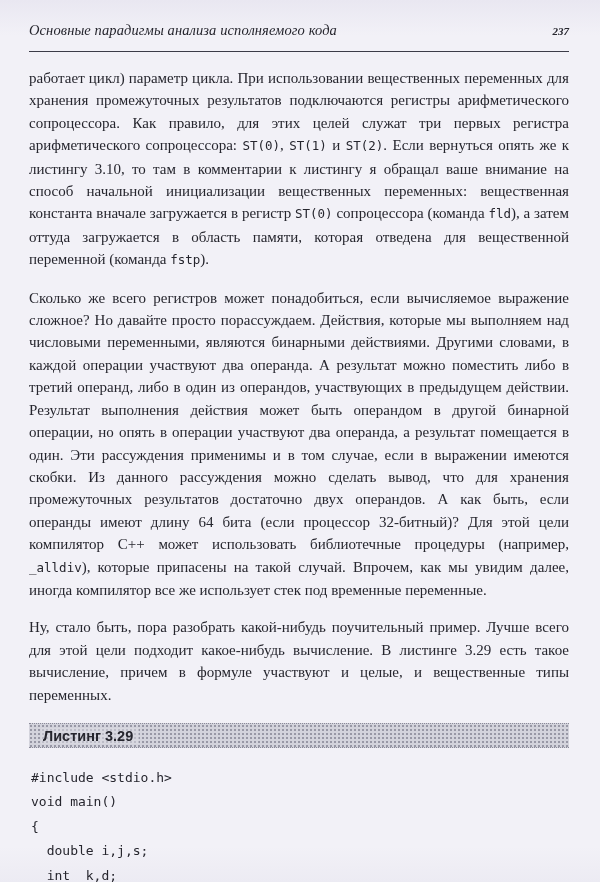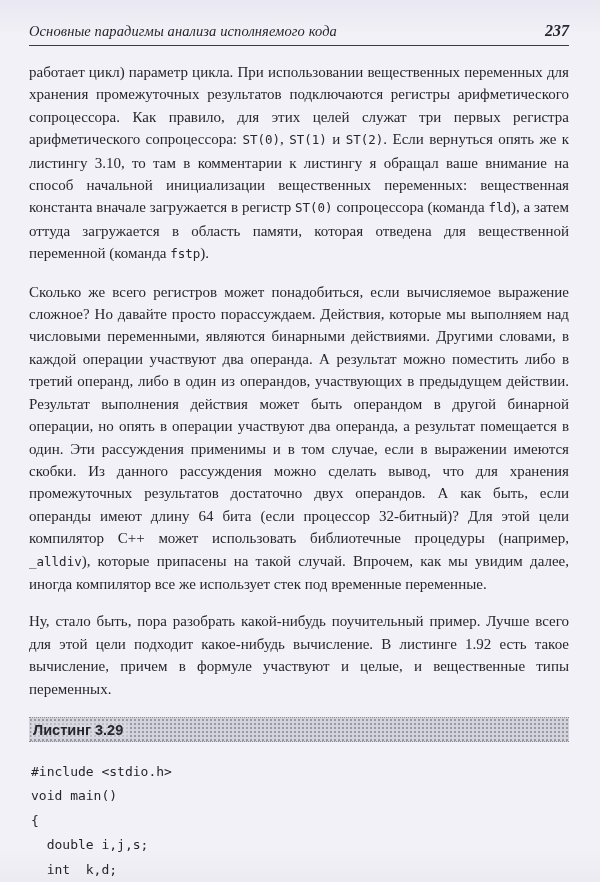--- a/index.html
+++ b/index.html
@@ -20,51 +20,51 @@
     width: 600px;
     height: 882px;
     padding: 22px 31px 0 29px;
   }
   .running-head {
     display: flex;
     justify-content: space-between;
     align-items: baseline;
     font-style: italic;
     font-size: 14.5px;
-    padding-bottom: 5px;
+    padding-bottom: 12px;
     border-bottom: 1.5px solid #3c3c48;
     margin-bottom: 14px;
   }
   .running-head .title {
     letter-spacing: 0.1px;
   }
   .running-head .pageno {
     font-weight: bold;
-    font-size: 16px;
+    font-size: 11px;
   }
   .body-text p.para {
     margin: 15px 0 11px 0;
     font-size: 15px;
     line-height: 22.4px;
     text-align: justify;
   }
   .mono {
     font-family: "DejaVu Sans Mono", "Liberation Mono", monospace;
     font-size: 12.5px;
   }
   .listing-band {
     margin-top: 17px;
     height: 23px;
     line-height: 23px;
     background-color: #d3d3dc;
     background-image: radial-gradient(circle, rgba(80,80,100,0.45) 0.8px, transparent 1px);
     background-size: 4px 4px;
     border-top: 1px dotted #8a8a99;
     border-bottom: 1px dotted #8a8a99;
-    padding-left: 2px;
+    padding-left: 12px;
   }
   .listing-band .listing-title {
     font-family: "Liberation Sans", sans-serif;
     font-weight: bold;
     font-size: 14.5px;
     background: rgba(220,220,228,0.55);
     padding: 0 6px 0 2px;
   }
   pre.code {
     margin: 18px 0 0 2px;
@@ -81,21 +81,21 @@
 <div class="page">
 
   <div class="running-head">
     <span class="title">Основные парадигмы анализа исполняемого кода</span>
     <span class="pageno">237</span>
   </div>
 
   <div class="body-text">
       <p class="para"><span>работает цикл) параметр цикла. При использовании вещественных переменных для хранения промежуточных результатов подключаются регистры арифметического сопроцессора. Как правило, для этих целей служат три первых регистра арифметического сопроцессора: </span><span class="mono">ST(0)</span><span>, </span><span class="mono">ST(1)</span><span> и </span><span class="mono">ST(2)</span><span>. Если вернуться опять же к листингу 3.10, то там в комментарии к листингу я обращал ваше внимание на способ начальной инициализации вещественных переменных: вещественная константа вначале загружается в регистр </span><span class="mono">ST(0)</span><span> сопроцессора (команда </span><span class="mono">fld</span><span>), а затем оттуда загружается в область памяти, которая отведена для вещественной переменной (команда </span><span class="mono">fstp</span><span>).</span></p>
       <p class="para"><span>Сколько же всего регистров может понадобиться, если вычисляемое выражение сложное? Но давайте просто порассуждаем. Действия, которые мы выполняем над числовыми переменными, являются бинарными действиями. Другими словами, в каждой операции участвуют два операнда. А результат можно поместить либо в третий операнд, либо в один из операндов, участвующих в предыдущем действии. Результат выполнения действия может быть операндом в другой бинарной операции, но опять в операции участвуют два операнда, а результат помещается в один. Эти рассуждения применимы и в том случае, если в выражении имеются скобки. Из данного рассуждения можно сделать вывод, что для хранения промежуточных результатов достаточно двух операндов. А как быть, если операнды имеют длину 64 бита (если процессор 32-битный)? Для этой цели компилятор C++ может использовать библиотечные процедуры (например, </span><span class="mono">_alldiv</span><span>), которые припасены на такой случай. Впрочем, как мы увидим далее, иногда компилятор все же использует стек под временные переменные.</span></p>
-      <p class="para"><span>Ну, стало быть, пора разобрать какой-нибудь поучительный пример. Лучше всего для этой цели подходит какое-нибудь вычисление. В листинге 1.92 есть такое вычисление, причем в формуле участвуют и целые, и вещественные типы переменных.</span></p>
+      <p class="para"><span>Ну, стало быть, пора разобрать какой-нибудь поучительный пример. Лучше всего для этой цели подходит какое-нибудь вычисление. В листинге 3.29 есть такое вычисление, причем в формуле участвуют и целые, и вещественные типы переменных.</span></p>
     </div>
 
   <div class="listing-band">
     <span class="listing-title">Листинг 3.29</span>
   </div>
 
   <pre class="code">#include &lt;stdio.h&gt;
 void main()
 {
   double i,j,s;

